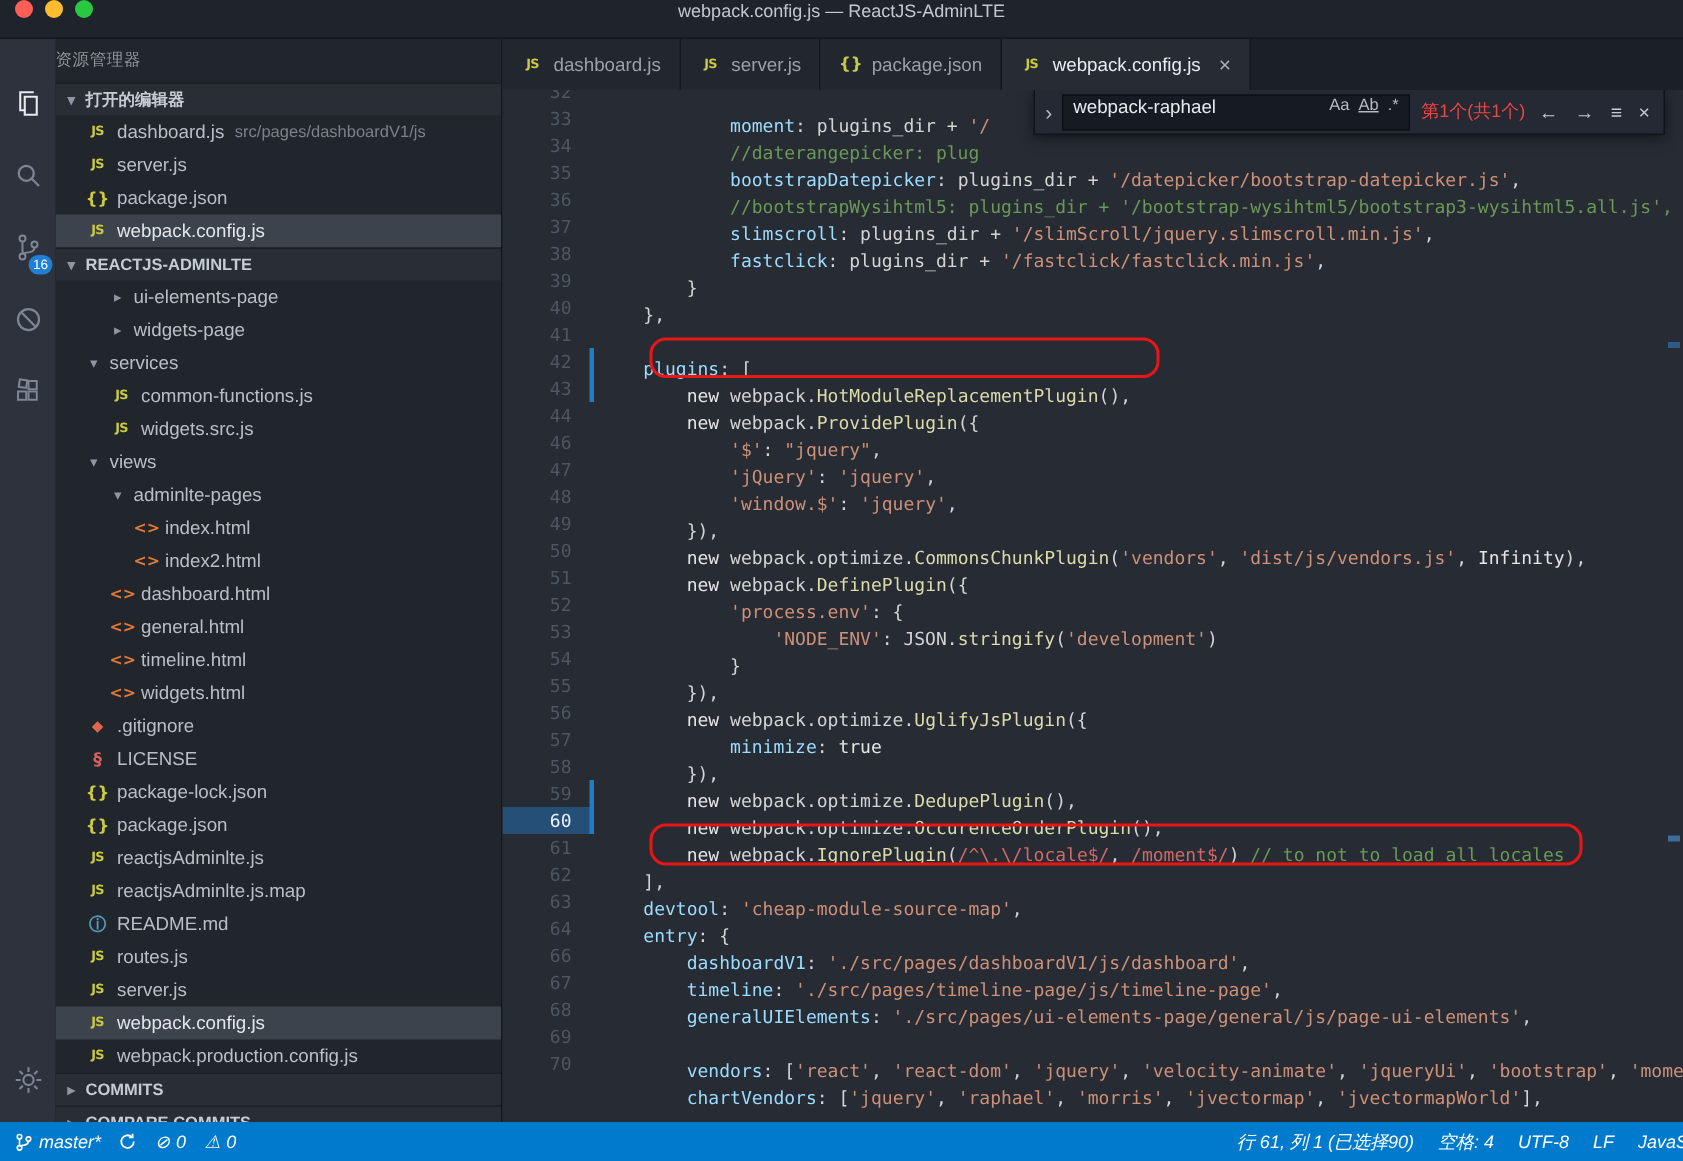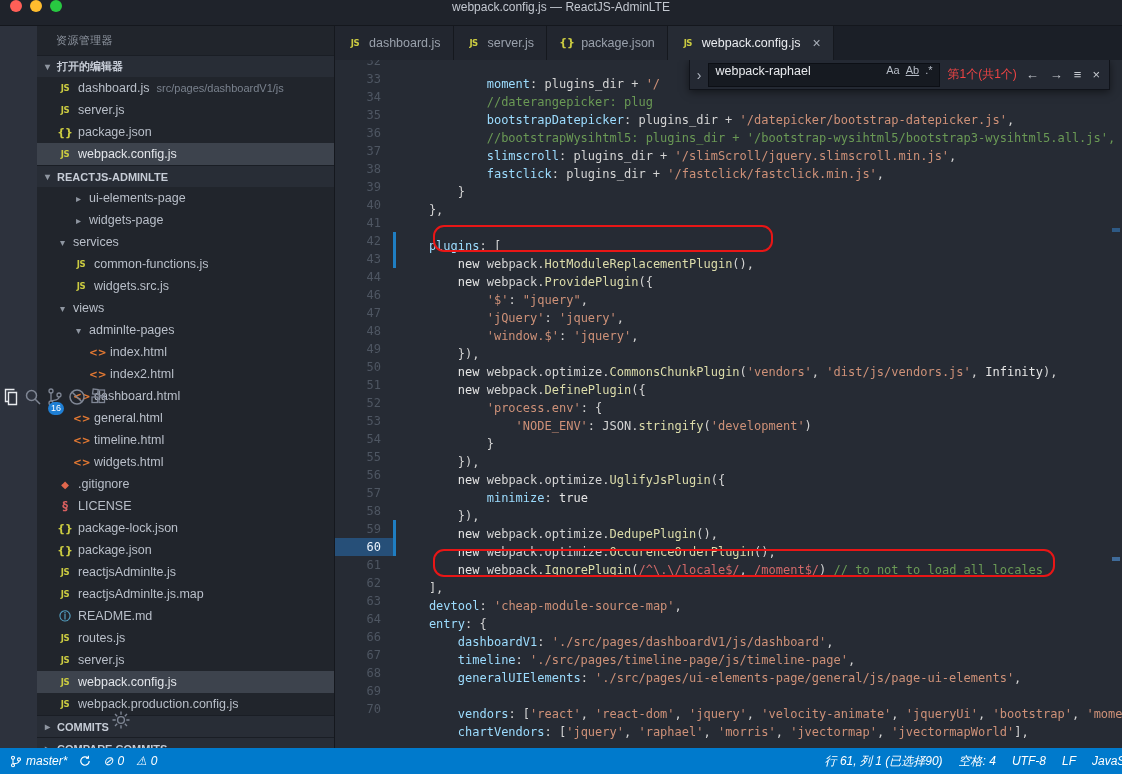--- a/index.html
+++ b/index.html
@@ -10,29 +10,29 @@
   .titlebar { height:25px; background:#1f232b; display:flex; position:relative; box-shadow:0 1px 0 #14171d; z-index:10; }
   .lights { display:flex; gap:8px; margin-left:10px; }
   .light { width:12px; height:12px; border-radius:50%; }
   .light.r { background:#ff5f57; } .light.y { background:#febc2e; } .light.g { background:#28c841; }
   .win-title { position:absolute; left:0; right:0; text-align:center; font-size:12px; color:#c3c8d0; pointer-events:none; }
 
   
   .main { display:flex; height:723px; }
 
   
-  .activitybar { width:37px; background:#2d323d; display:flex; align-items:center; padding-top:20px; flex:none; }
+  .activitybar { width:37px; background:#2d323d; display:flex; flex-direction:column; align-items:center; padding-top:20px; flex:none; }
   .act-item { width:37px; height:48px; display:flex; align-items:center; justify-content:center; color:#7f8694; position:relative; cursor:pointer; }
   .act-item.active { color:#e8eaee; }
   .badge { position:absolute; bottom:6px; right:2px; background:#1f7fd4; color:#fff; font-size:9px; line-height:13px; min-width:16px; text-align:center; border-radius:8px; padding:0 3px; }
   .act-gear { margin-top:auto; margin-bottom:4px; }
 
   
   .sidebar { width:298px; background:#21252c; border-right:1px solid #15181e; overflow:hidden; font-size:12.5px; color:#b9bfc9; flex:none; }
-  .sidebar-title { height:30px; line-height:30px; padding-left:19px; font-size:11px; color:#8f96a1; letter-spacing:.4px; }
+  .sidebar-title { height:30px; line-height:30px; font-size:11px; color:#8f96a1; letter-spacing:.4px; }
   .sec-head { height:22px; display:flex; align-items:center; gap:4px; font-size:11px; font-weight:bold; color:#c6ccd6; background:#282d36; padding-left:5px; border-top:1px solid #1a1e25; cursor:pointer; }
   .twisty { color:#8f96a1; font-size:10px; width:11px; text-align:center; }
   .row { height:22px; display:flex; align-items:center; gap:5px; padding-left:20px; white-space:nowrap; cursor:pointer; }
   .row.selected { background:#3d434d; color:#e2e5ea; }
   .row-label { overflow:hidden; text-overflow:ellipsis; }
   .desc { color:#7a828e; font-size:11px; margin-left:2px; }
   .arrow { color:#8f96a1; font-size:10px; width:11px; text-align:center; flex:none; }
   .ficon { width:16px; text-align:center; font-weight:bold; flex:none; font-family:"DejaVu Sans",sans-serif; }
   .ficon.js { color:#cbcb41; font-size:8.5px; letter-spacing:-.5px; }
   .ficon.json { color:#cbcb41; font-size:11px; }

